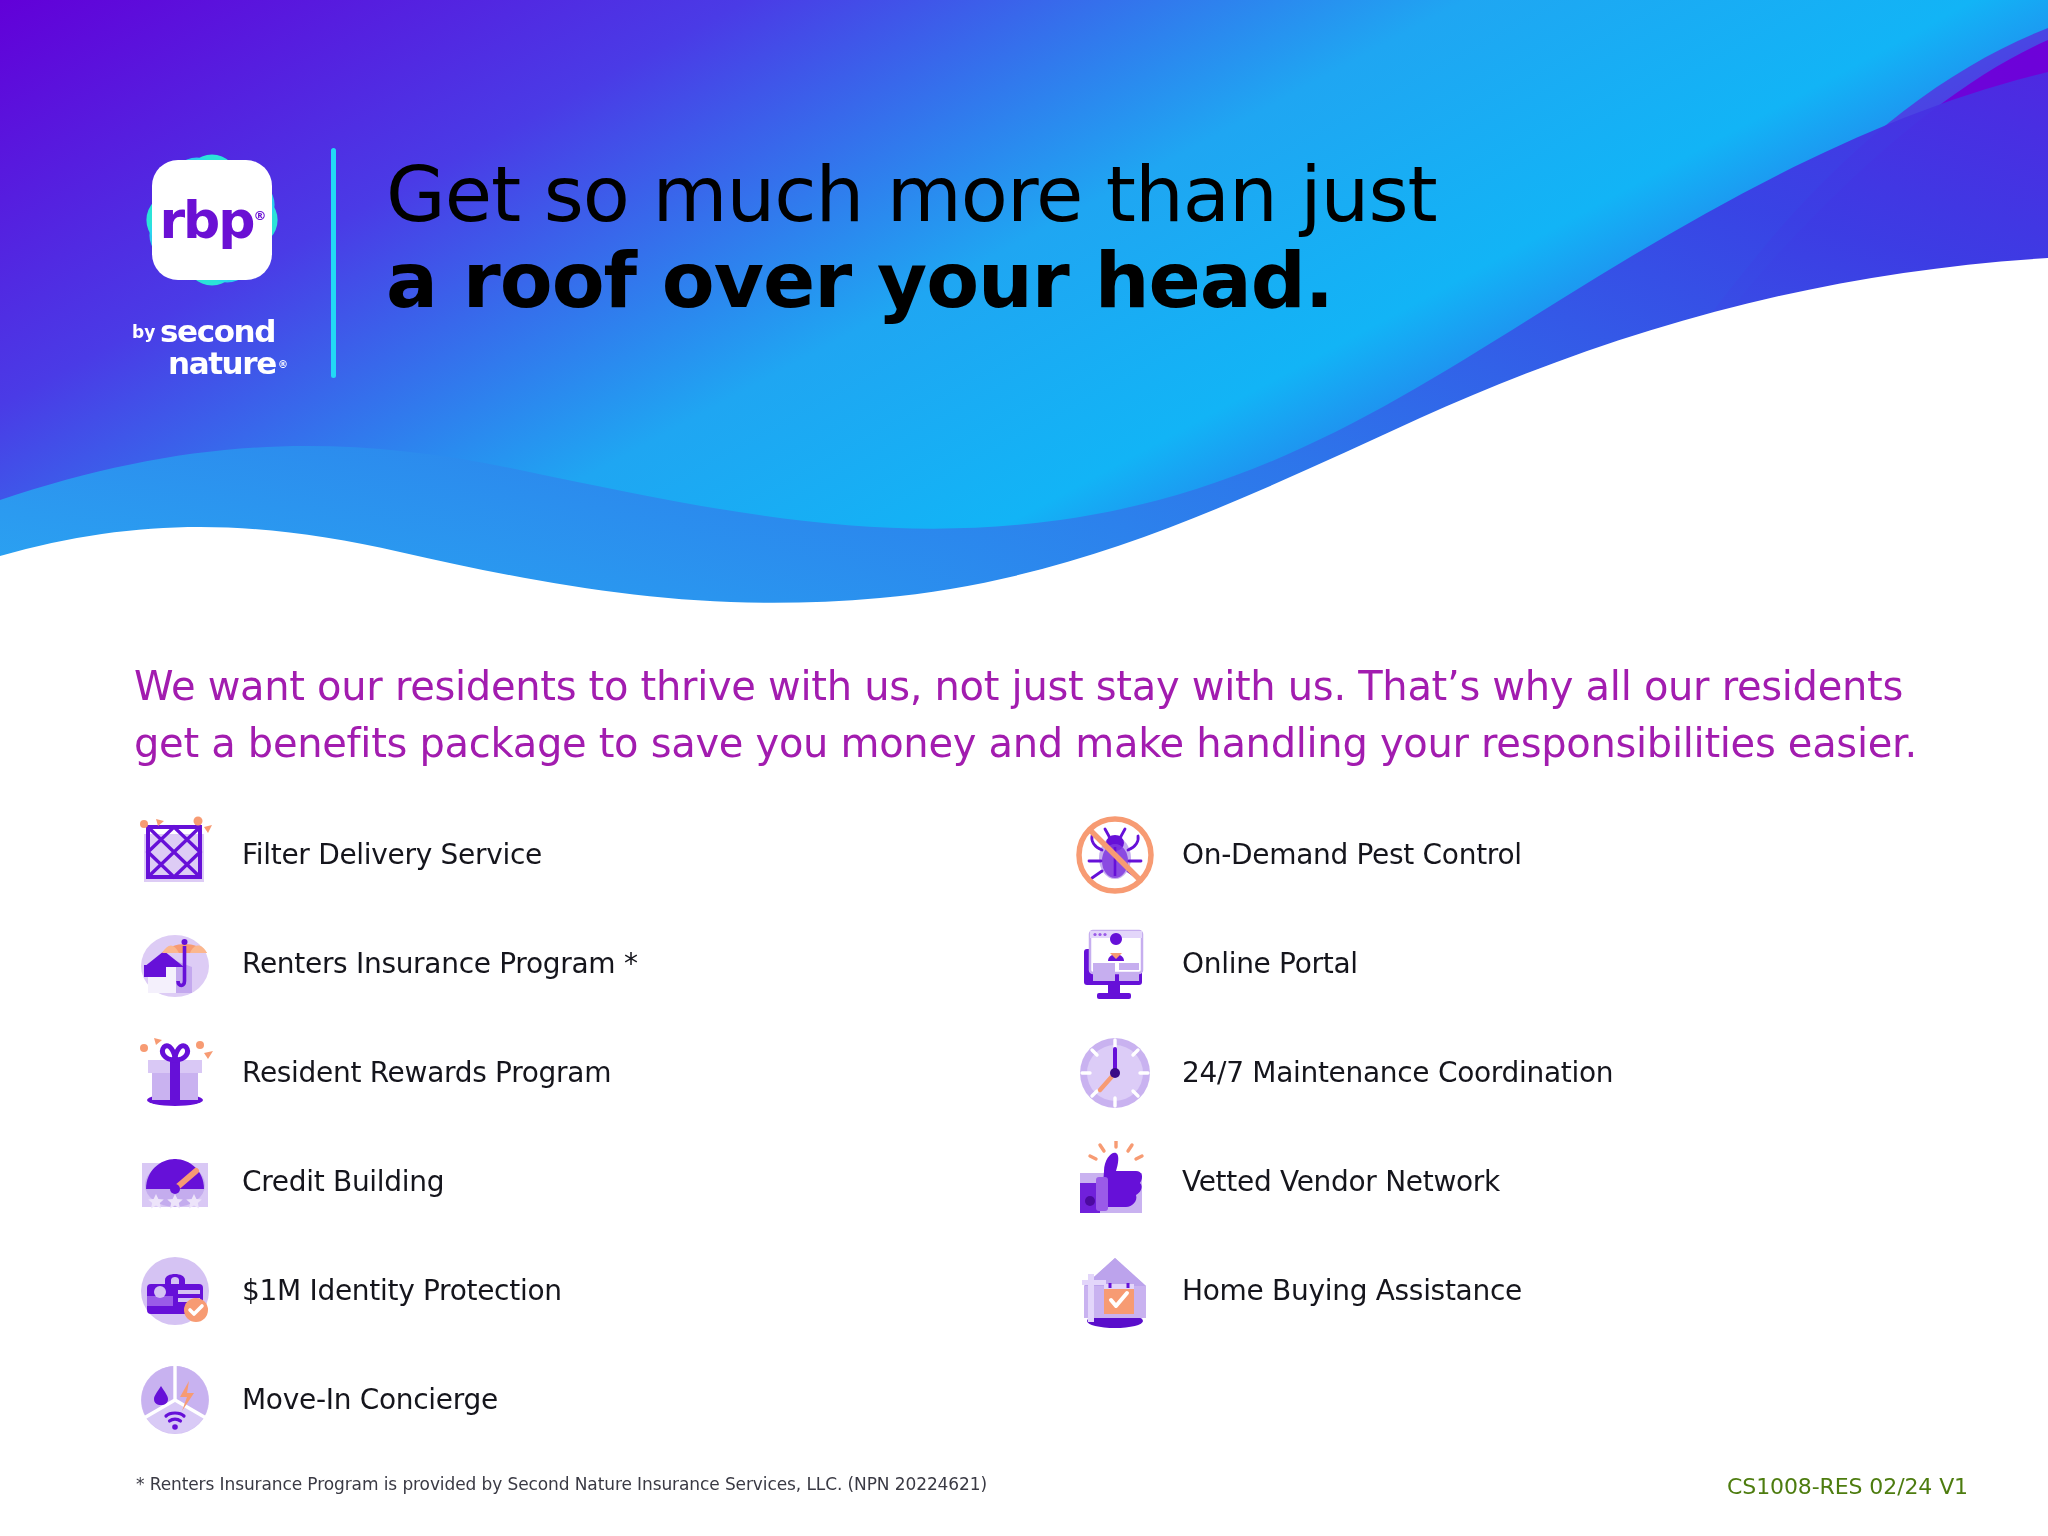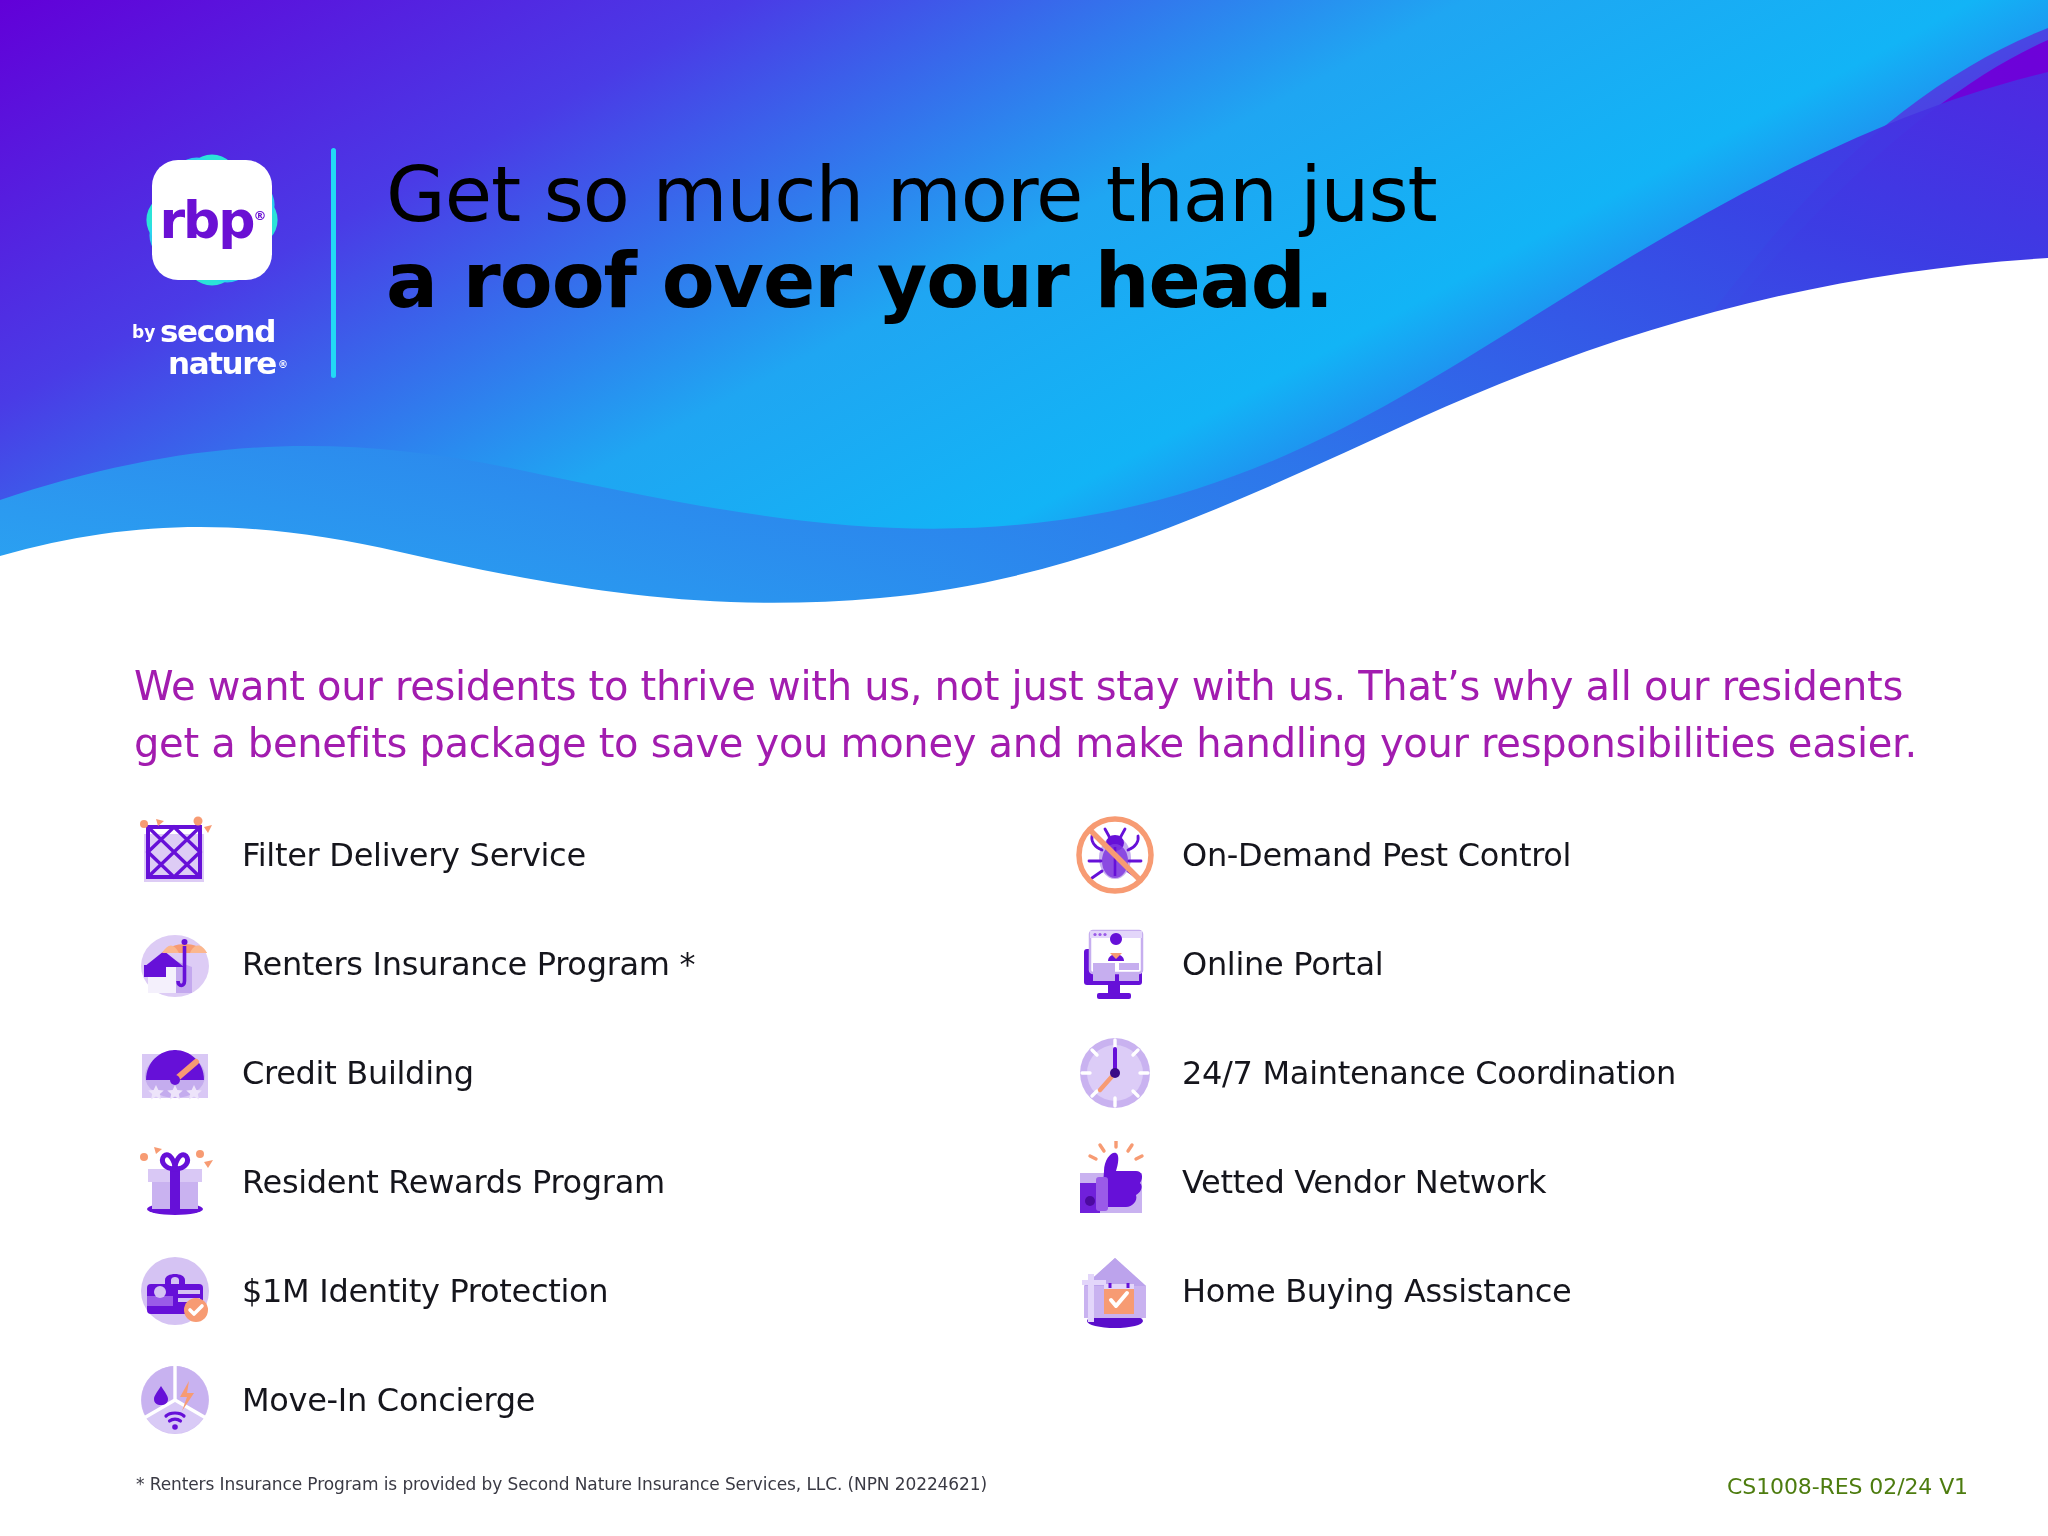--- a/index.html
+++ b/index.html
@@ -68,21 +68,21 @@
 
   .benefit {
     display:flex; align-items:center; height:109px; gap:26px;
   }
   .benefit-icon {
     width:82px; height:82px; flex:0 0 82px;
     display:flex; align-items:center; justify-content:center;
   }
   .benefit-label {
     font-family:"DejaVu Sans", sans-serif;
-    font-size:32px; color:#15151C; font-weight:400;
+    font-size:28px; color:#15151C; font-weight:400;
     letter-spacing:-0.3px; white-space:nowrap;
   }
 
   
   .footer-note {
     position:absolute; left:136px; top:1474px;
     font-family:"DejaVu Sans", sans-serif;
     font-size:17px; color:#3A3A44; letter-spacing:-0.1px;
   }
   .footer-code {
@@ -212,52 +212,52 @@
           <path d="M50.5,23 L50.5,58 C50.5,64 44,64 44,58" fill="none" stroke="#6610D8" stroke-width="3.6"></path>
           <circle cx="50.5" cy="19" r="3" fill="#6610D8"></circle>
         </svg>
       </span>
       <span class="benefit-label">Renters Insurance Program *</span>
     </div>
 
     <div class="benefit">
       <span class="benefit-icon">
         <svg viewBox="0 0 82 82">
+          <ellipse cx="41" cy="68" rx="28" ry="6" fill="#6610D8"></ellipse>
+          <rect x="18" y="32" width="46" height="36" fill="#C9B2F0"></rect>
+          <rect x="14" y="28" width="54" height="13" fill="#D9C8F5"></rect>
+          <rect x="36" y="28" width="10" height="40" fill="#6610D8"></rect>
+          <path d="M41,28 C30,28 26,20 30,15 C35,10 41,20 41,28 Z" fill="none" stroke="#6610D8" stroke-width="5"></path>
+          <path d="M41,28 C52,28 56,20 52,15 C47,10 41,20 41,28 Z" fill="none" stroke="#6610D8" stroke-width="5"></path>
+          <circle cx="10" cy="16" r="4" fill="#F79B73"></circle>
+          <circle cx="66" cy="13" r="4" fill="#F79B73"></circle>
+          <path d="M20,6 L28,8 L22,13 Z" fill="#F79B73"></path>
+          <path d="M70,21 L79,19 L74,27 Z" fill="#F79B73"></path>
+        </svg>
+      </span>
+      <span class="benefit-label">Resident Rewards Program</span>
+    </div>
+
+    <div class="benefit">
+      <span class="benefit-icon">
+        <svg viewBox="0 0 82 82">
           <rect x="8" y="22" width="66" height="44" fill="#D9C8F5"></rect>
           <ellipse cx="41" cy="44" rx="30" ry="22" fill="#C4ACEE"></ellipse>
           <path d="M12,48 C12,30 26,18 41,18 C56,18 70,30 70,48 Z" fill="#6610D8"></path>
           <path d="M41,18 L41,48" stroke="#6610D8" stroke-width="3"></path>
           <path d="M41,48 L62,30" stroke="#F79B73" stroke-width="6" stroke-linecap="round"></path>
           <circle cx="41" cy="48" r="5" fill="#6610D8"></circle>
           <g fill="#EDE4FA">
             <path d="M22,53 l2.4,5 5.4.5 -4,3.6 1.2,5.3 -5-2.8 -5,2.8 1.2,-5.3 -4,-3.6 5.4,-.5z"></path>
             <path d="M41,53 l2.4,5 5.4.5 -4,3.6 1.2,5.3 -5,-2.8 -5,2.8 1.2,-5.3 -4,-3.6 5.4,-.5z"></path>
             <path d="M60,53 l2.4,5 5.4.5 -4,3.6 1.2,5.3 -5,-2.8 -5,2.8 1.2,-5.3 -4,-3.6 5.4,-.5z"></path>
           </g>
         </svg>
       </span>
       <span class="benefit-label">Credit Building</span>
-    </div>
-
-    <div class="benefit">
-      <span class="benefit-icon">
-        <svg viewBox="0 0 82 82">
-          <ellipse cx="41" cy="68" rx="28" ry="6" fill="#6610D8"></ellipse>
-          <rect x="18" y="32" width="46" height="36" fill="#C9B2F0"></rect>
-          <rect x="14" y="28" width="54" height="13" fill="#D9C8F5"></rect>
-          <rect x="36" y="28" width="10" height="40" fill="#6610D8"></rect>
-          <path d="M41,28 C30,28 26,20 30,15 C35,10 41,20 41,28 Z" fill="none" stroke="#6610D8" stroke-width="5"></path>
-          <path d="M41,28 C52,28 56,20 52,15 C47,10 41,20 41,28 Z" fill="none" stroke="#6610D8" stroke-width="5"></path>
-          <circle cx="10" cy="16" r="4" fill="#F79B73"></circle>
-          <circle cx="66" cy="13" r="4" fill="#F79B73"></circle>
-          <path d="M20,6 L28,8 L22,13 Z" fill="#F79B73"></path>
-          <path d="M70,21 L79,19 L74,27 Z" fill="#F79B73"></path>
-        </svg>
-      </span>
-      <span class="benefit-label">Resident Rewards Program</span>
     </div>
 
     <div class="benefit">
       <span class="benefit-icon">
         <svg viewBox="0 0 82 82">
           <circle cx="41" cy="41" r="34" fill="#D5C3F3"></circle>
           <path d="M31,30 C31,22 51,22 51,30 L51,36 L45,36 L45,30 C45,26 37,26 37,30 L37,36 L31,36 Z" fill="#6610D8"></path>
           <rect x="13" y="34" width="56" height="30" rx="4" fill="#6610D8"></rect>
           <rect x="13" y="46" width="26" height="10" fill="#9A5BE8"></rect>
           <circle cx="26" cy="42" r="6" fill="#D5C3F3"></circle>

